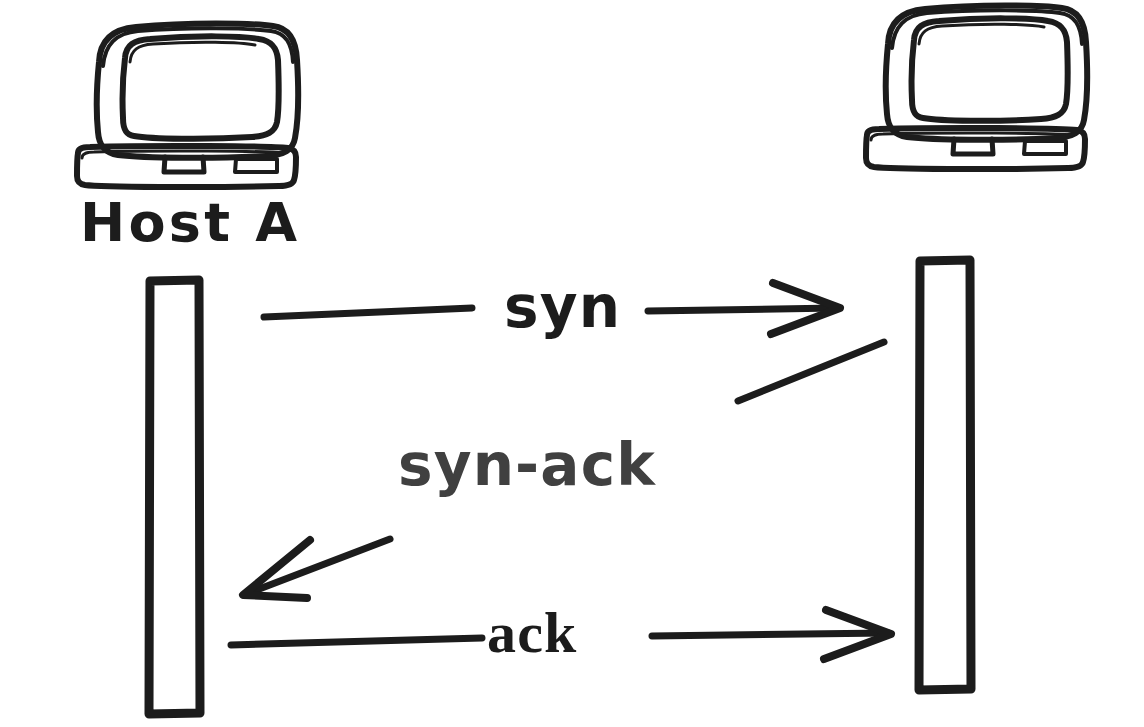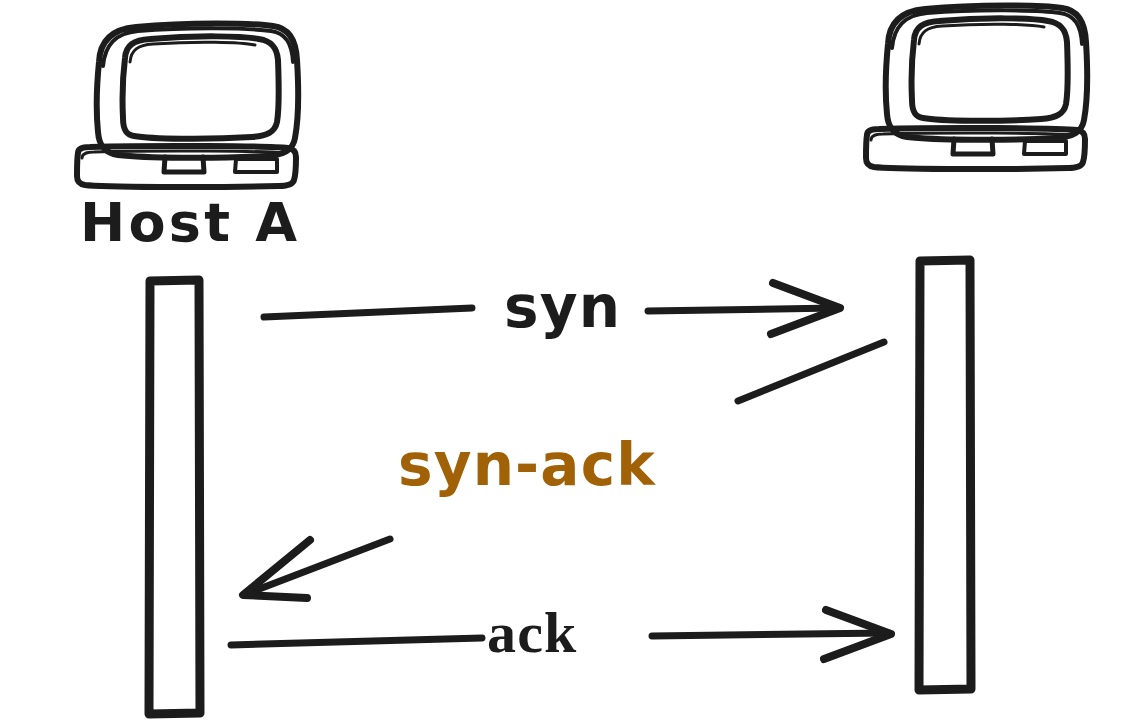--- a/index.html
+++ b/index.html
@@ -142,17 +142,17 @@
       <path class="ink" stroke-width="8" d="M826 610 L891 634 L824 659" stroke="#1c1c1c"></path>
     </g>
 
   </svg>
 
   <div class="hand-label host-label" id="host-a-label" style="color: rgb(28, 28, 28);">Host A</div>
 
 
   <div class="hand-label msg-label" id="syn-label" style="color: rgb(28, 28, 28);">syn</div>
 
-  <div class="hand-label msg-label" id="syn-ack-label" style="color: #a16207;">syn-ack</div>
+  <div class="hand-label msg-label" id="syn-ack-label" style="color: #404040;">syn-ack</div>
 
   <div class="hand-label msg-label" id="ack-label" style="color: rgb(28, 28, 28);">ack</div>
 
 </div>
 
 </body></html>

